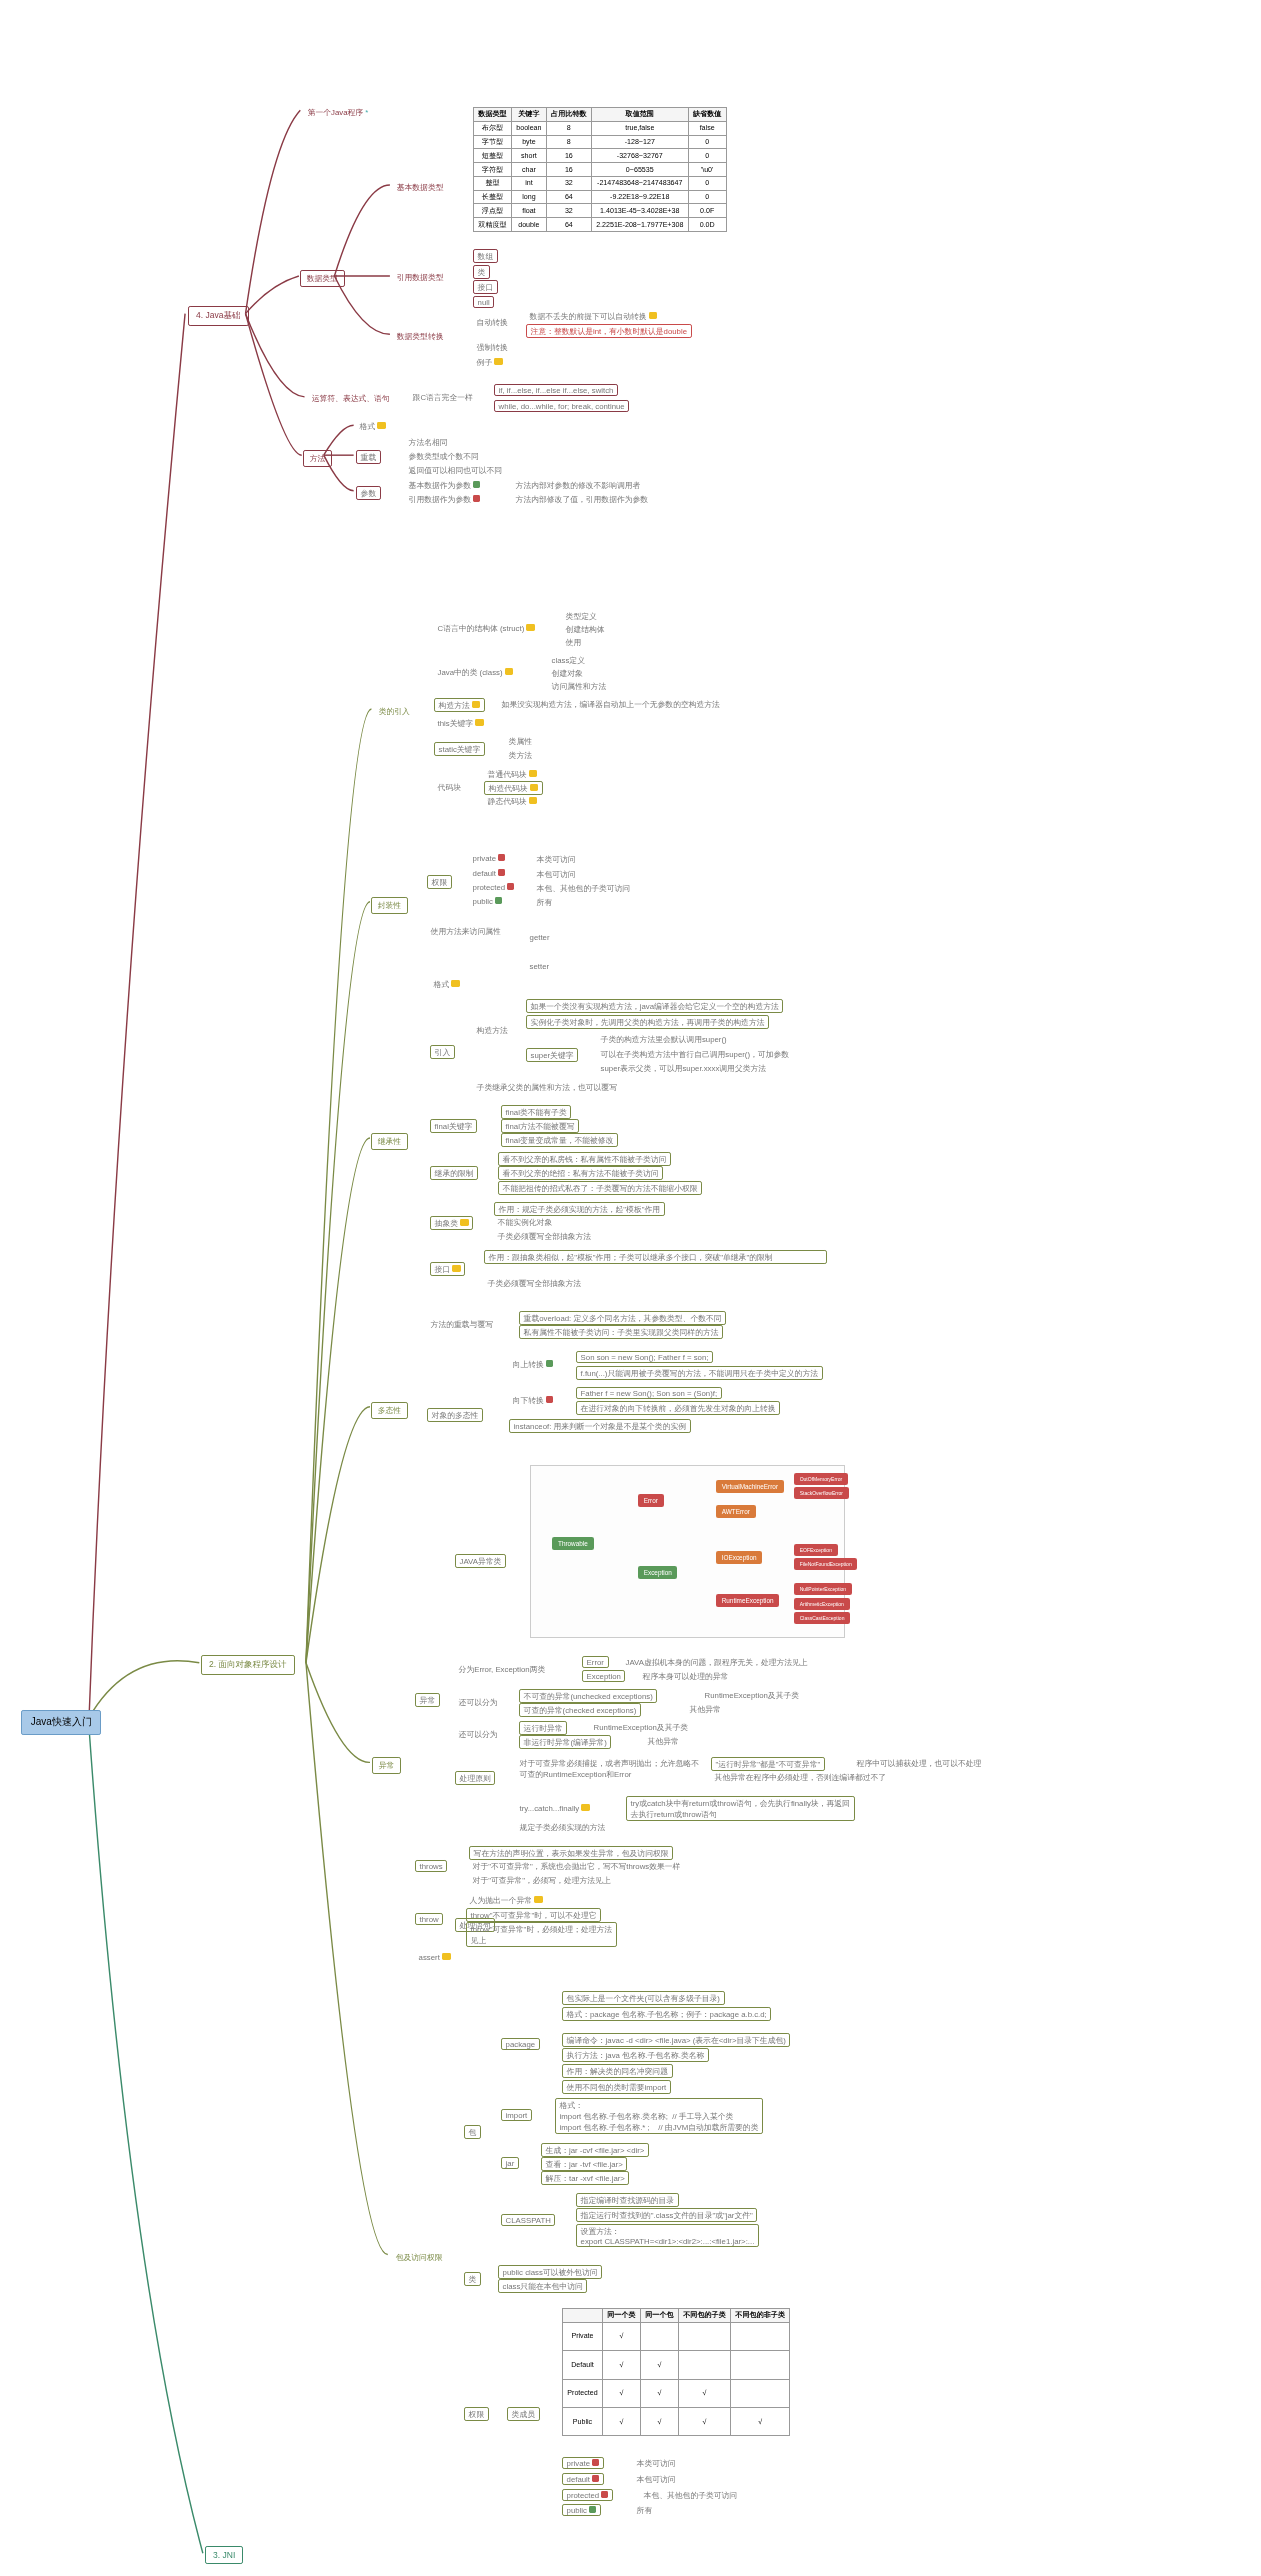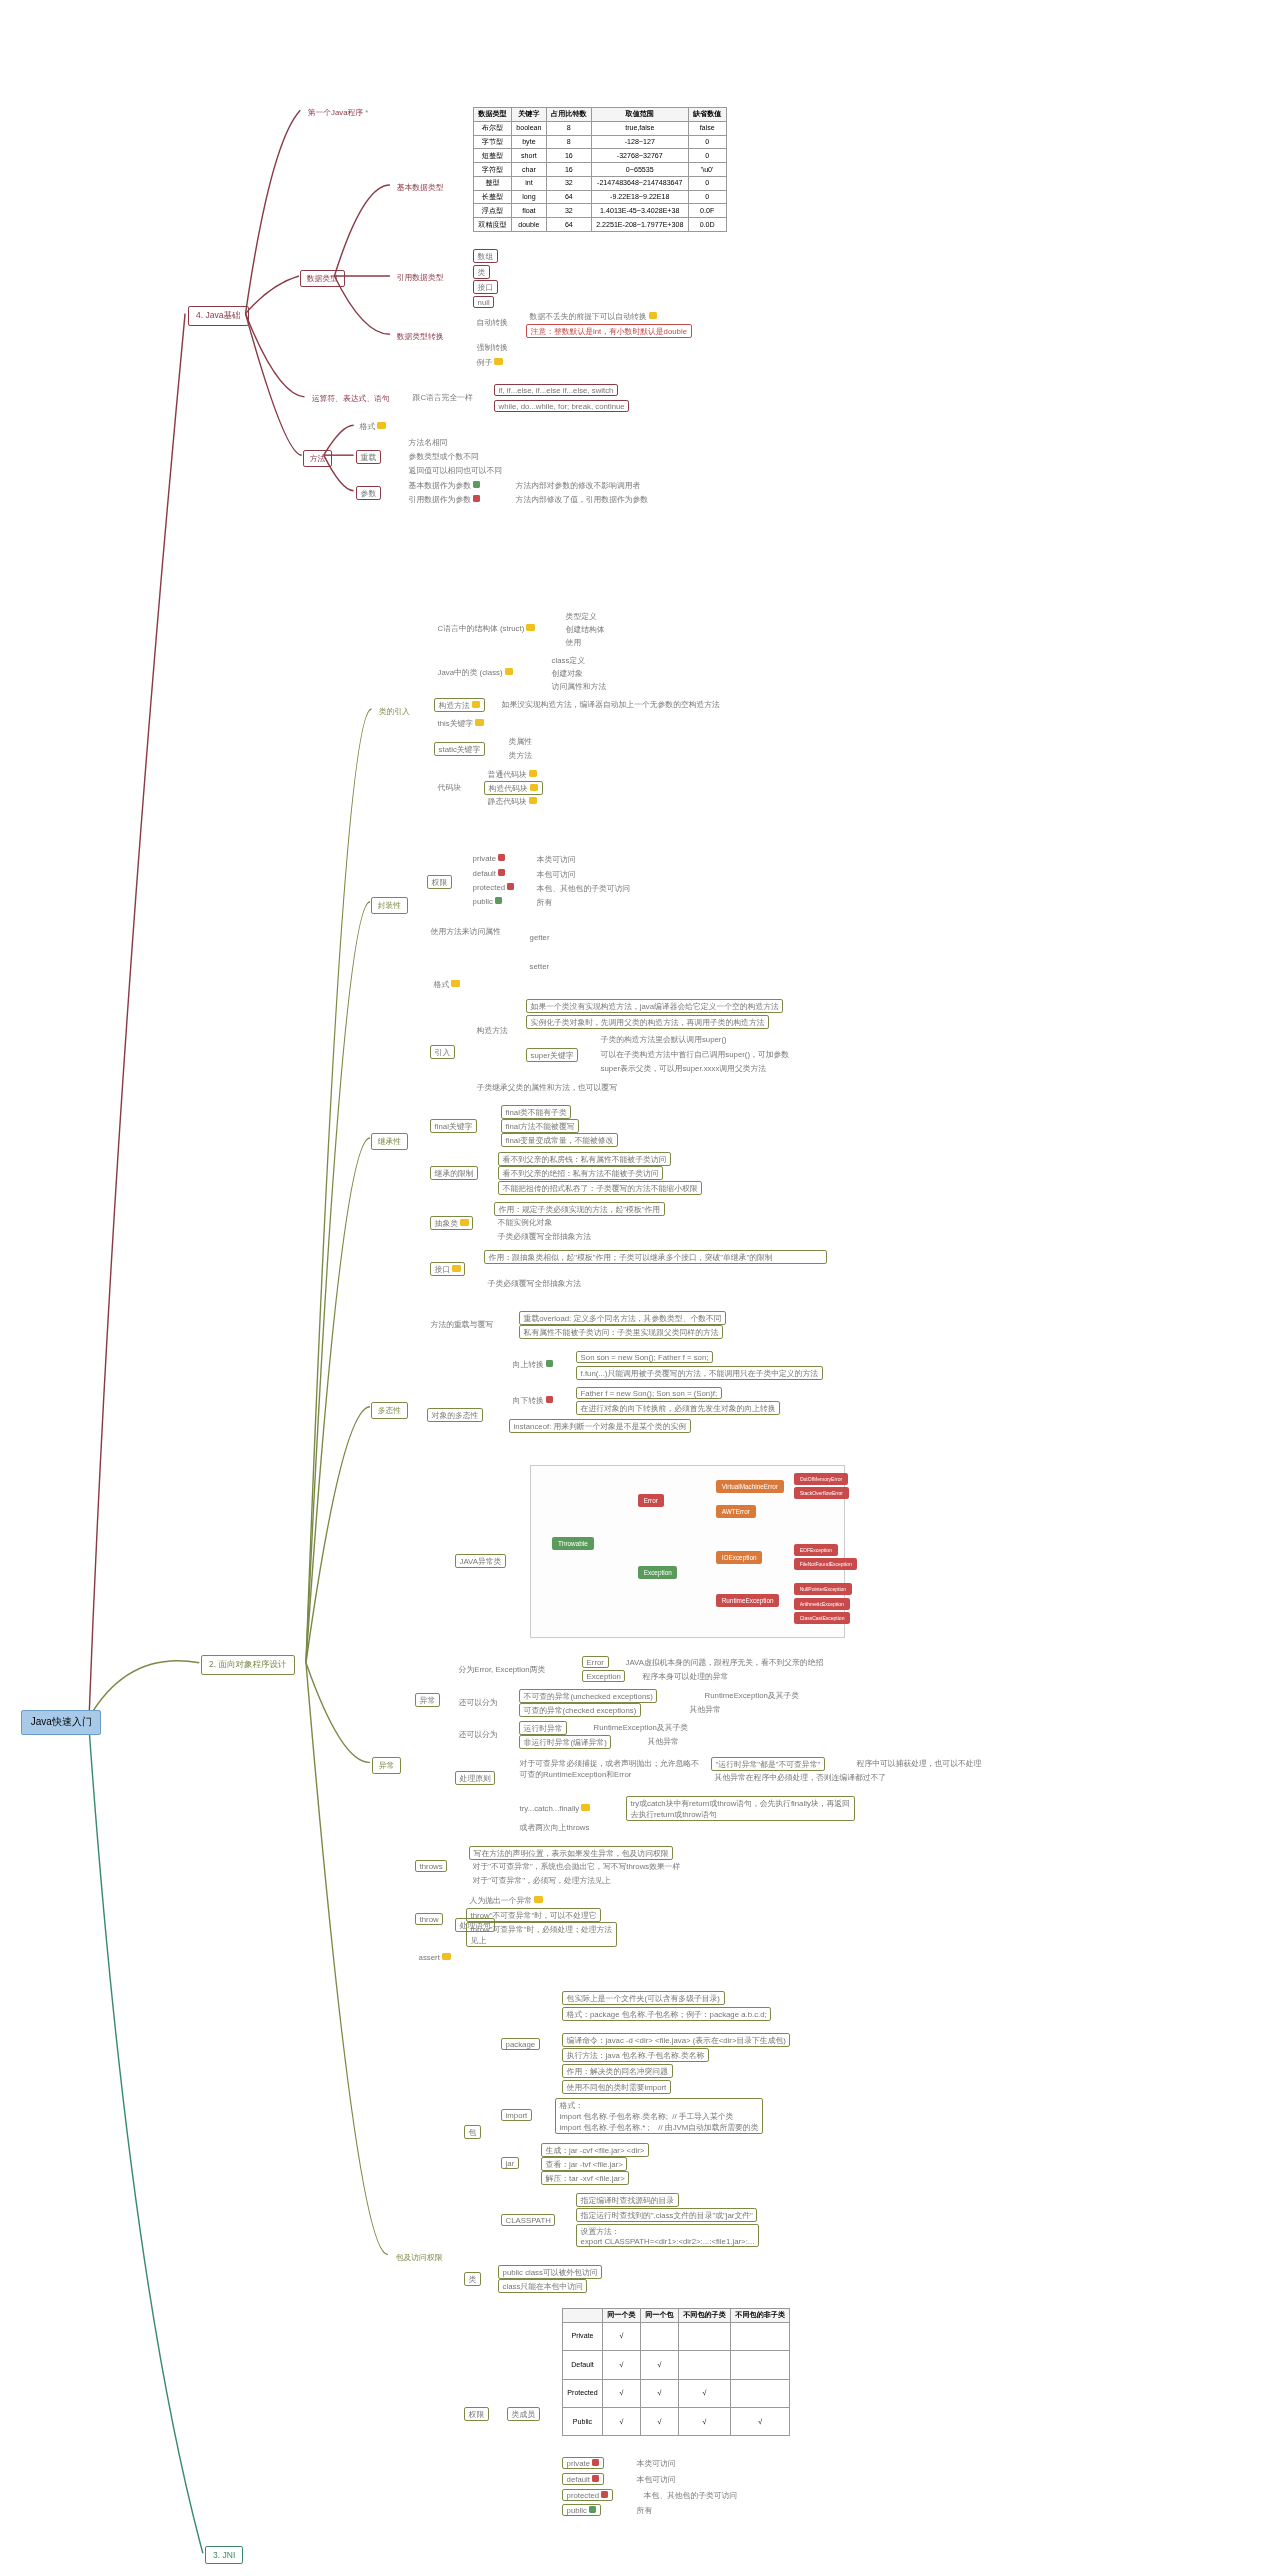--- a/index.html
+++ b/index.html
@@ -246,42 +246,42 @@
 <div class="dbox" style="background:#c94a4a;left:263px;top:21.3px;font-size:5px">StackOverflowError</div>
 <div class="dbox" style="background:#c94a4a;left:263px;top:78px;font-size:5px">EOFException</div>
 <div class="dbox" style="background:#c94a4a;left:263px;top:92px;font-size:5px">FileNotFoundException</div>
 <div class="dbox" style="background:#c94a4a;left:263px;top:117px;font-size:5px">NullPointerException</div>
 <div class="dbox" style="background:#c94a4a;left:263px;top:132px;font-size:5px">ArithmeticException</div>
 <div class="dbox" style="background:#c94a4a;left:263px;top:146px;font-size:5px">ClassCastException</div>
 </div>
 
 <div class="node leaf" style="left:455px;top:1663px">分为Error, Exception两类</div>
 <div class="node leaf" style="left:582px;top:1656px;border:0.7px solid #7a8a45">Error</div>
-<div class="node leaf" style="left:622px;top:1656px">JAVA虚拟机本身的问题，跟程序无关，看不到父亲的绝招</div>
+<div class="node leaf" style="left:622px;top:1656px">JAVA虚拟机本身的问题，跟程序无关，处理方法见上</div>
 <div class="node leaf" style="left:582px;top:1670px;border:0.7px solid #7a8a45">Exception</div>
 <div class="node leaf" style="left:639px;top:1670px">程序本身可以处理的异常</div>
 <div class="node leaf" style="left:455px;top:1696px">还可以分为</div>
 <div class="node leaf" style="left:519px;top:1689px;border:0.7px solid #7a8a45">不可查的异常(unchecked exceptions)</div>
 <div class="node leaf" style="left:701px;top:1689px">RuntimeException及其子类</div>
 <div class="node leaf" style="left:519px;top:1703px;border:0.7px solid #7a8a45">可查的异常(checked exceptions)</div>
 <div class="node leaf" style="left:686px;top:1703px">其他异常</div>
 <div class="node leaf" style="left:455px;top:1728px">还可以分为</div>
 <div class="node leaf" style="left:519px;top:1721px;border:0.7px solid #7a8a45">运行时异常</div>
 <div class="node leaf" style="left:590px;top:1721px">RuntimeException及其子类</div>
 <div class="node leaf" style="left:519px;top:1735px;border:0.7px solid #7a8a45">非运行时异常(编译异常)</div>
 <div class="node leaf" style="left:644px;top:1735px">其他异常</div>
 <div class="node leaf" style="left:455px;top:1771px;border:0.7px solid #7a8a45">处理原则</div>
 <div class="node leaf" style="left:516px;top:1757px;width:185px;white-space:normal">对于可查异常必须捕捉，或者声明抛出；允许忽略不可查的RuntimeException和Error</div>
 <div class="node leaf" style="left:711px;top:1757px;border:0.7px solid #7a8a45">"运行时异常"都是"不可查异常"</div>
 <div class="node leaf" style="left:853px;top:1757px">程序中可以捕获处理，也可以不处理</div>
 <div class="node leaf" style="left:711px;top:1771px">其他异常在程序中必须处理，否则连编译都过不了</div>
 <div class="node leaf" style="left:455px;top:1918px;border:0.7px solid #7a8a45">处理语句</div>
 <div class="node leaf" style="left:516px;top:1803px"><span>try...catch...finally</span> <span class="tag"></span></div>
 <div class="node leaf" style="left:626px;top:1796px;border:0.7px solid #7a8a45;width:220px;white-space:normal">try或catch块中有return或throw语句，会先执行finally块，再返回去执行return或throw语句</div>
-<div class="node leaf" style="left:516px;top:1821px">或者两次向上throws</div>
+<div class="node leaf" style="left:516px;top:1821px">规定子类必须实现的方法</div>
 
 <div class="node leaf" style="left:415px;top:1860px;border:0.7px solid #7a8a45">throws</div>
 <div class="node leaf" style="left:469px;top:1846px;border:0.7px solid #7a8a45">写在方法的声明位置，表示如果发生异常，包及访问权限</div>
 <div class="node leaf" style="left:469px;top:1860px">对于"不可查异常"，系统也会抛出它，写不写throws效果一样</div>
 <div class="node leaf" style="left:469px;top:1874px">对于"可查异常"，必须写，处理方法见上</div>
 <div class="node leaf" style="left:415px;top:1913px;border:0.7px solid #7a8a45">throw</div>
 <div class="node leaf" style="left:466px;top:1894px"><span>人为抛出一个异常</span> <span class="tag"></span></div>
 <div class="node leaf" style="left:466px;top:1908px;border:0.7px solid #7a8a45">throw"不可查异常"时，可以不处理它</div>
 <div class="node leaf" style="left:466px;top:1922px;border:0.7px solid #7a8a45;width:142px;white-space:normal">throw"可查异常"时，必须处理；处理方法见上</div>
 <div class="node leaf" style="left:415px;top:1952px"><span>assert</span> <span class="tag"></span></div>

